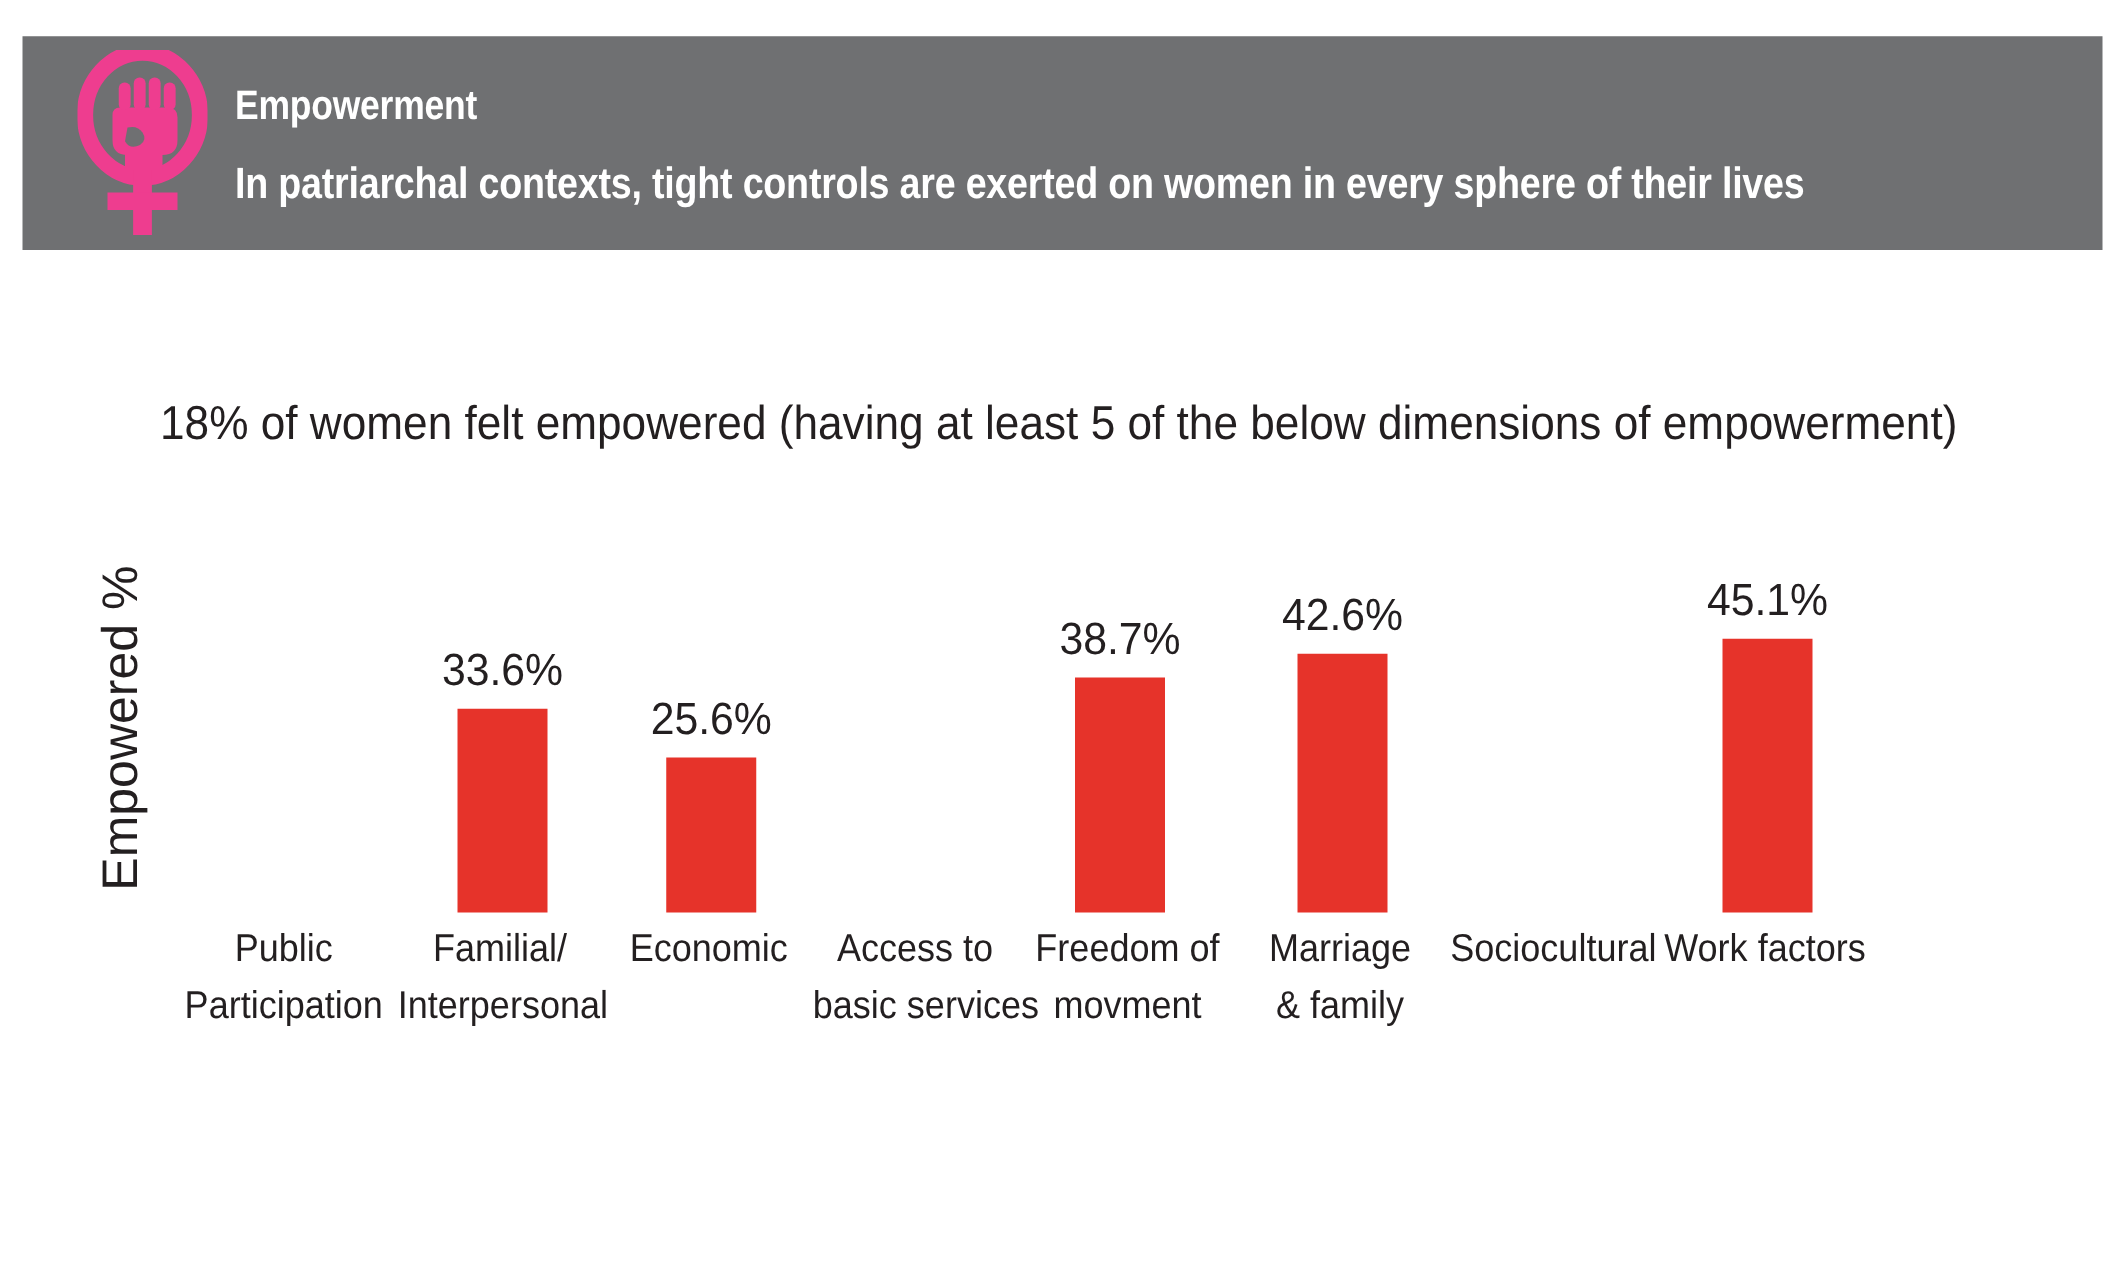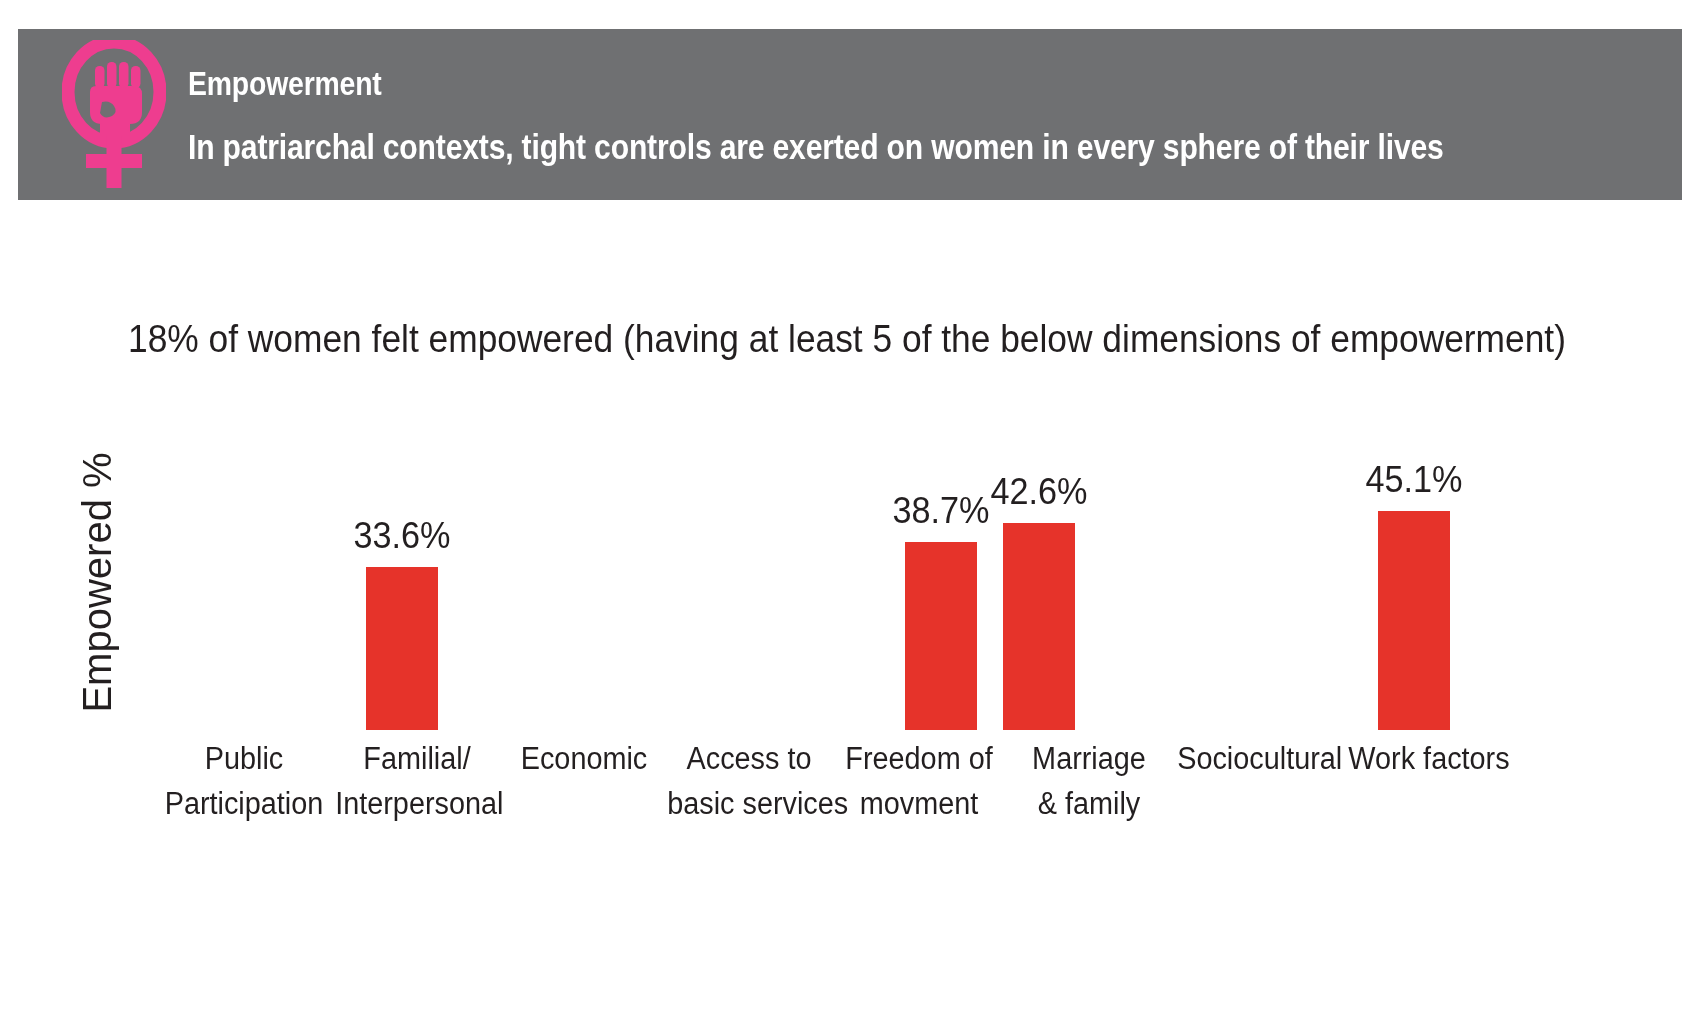--- a/index.html
+++ b/index.html
@@ -121,21 +121,21 @@
     left: 50%;
     transform: translateX(-50%);
     bottom: 0;
     width: 72px;
     background: #e6332a;
   }
 
   
   #x-labels {
     position: absolute;
-    left: 165px;
+    left: 148px;
     top: 736px;
     width: 1460px;
     height: 110px;
   }
   .x-label {
     position: absolute;
     top: 0;
     width: 176px;
     text-align: center;
     font-size: 31px;
@@ -180,25 +180,29 @@
 
 <div id="chart-area">
 
   <div id="y-axis-label">Empowered  %</div>
 
   <div id="plot">
     <div class="bar-slot" style="left:173px;">
       <div class="bar-value" style="bottom: 173.296px;">33.6%</div>
       <div class="bar-rect" style="height: 163.296px; background: rgb(230, 51, 42);"></div>
     </div>
-    <div class="bar-slot" style="left:712px;">
+    <div class="bar-slot" style="left:340px;">
+      <div class="bar-value" style="bottom: 134.416px;">25.6%</div>
+      <div class="bar-rect" style="height: 124.416px; background: rgb(230, 51, 42);"></div>
+    </div>
+    <div class="bar-slot" style="left:667px;">
       <div class="bar-value" style="bottom: 198.082px;">38.7%</div>
       <div class="bar-rect" style="height: 188.082px; background: rgb(230, 51, 42);"></div>
     </div>
-    <div class="bar-slot" style="left:810px;">
+    <div class="bar-slot" style="left:845px;">
       <div class="bar-value" style="bottom: 217.036px;">42.6%</div>
       <div class="bar-rect" style="height: 207.036px; background: rgb(230, 51, 42);"></div>
     </div>
     <div class="bar-slot" style="left:1185px;">
       <div class="bar-value" style="bottom: 229.186px;">45.1%</div>
       <div class="bar-rect" style="height: 219.186px; background: rgb(230, 51, 42);"></div>
     </div>
   </div>
 
   <div id="x-labels">

